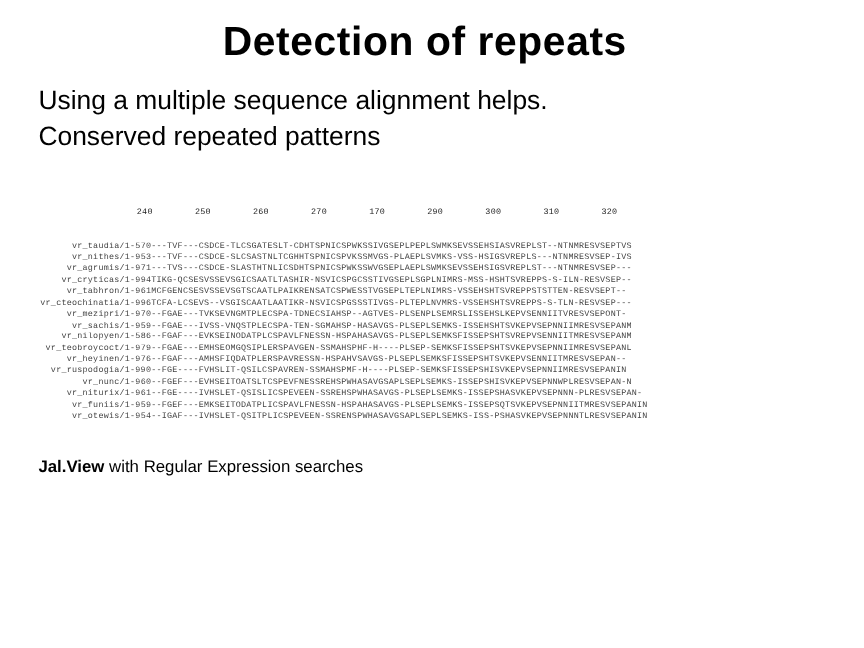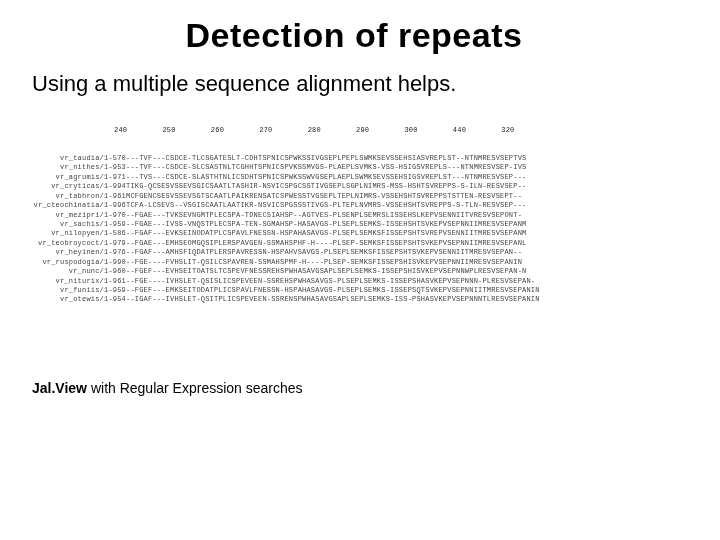--- a/index.html
+++ b/index.html
@@ -1,37 +1,38 @@
 <!DOCTYPE html>
 <html><head>
 <meta charset="utf-8">
 <style>
   * { margin: 0; padding: 0; box-sizing: border-box; }
   html, body { width: 720px; height: 540px; background: #fff; font-family: Verdana, Geneva, sans-serif; color: #000; overflow: hidden; }
   .slide { width: 720px; height: 426px; position: relative; padding: 10px 44px 0 32px; }
   .title { font-size: 34px; font-weight: 700; text-align: center; margin-top: 6px; margin-bottom: 14px; letter-spacing: 0.5px; }
-  .subtitle { font-size: 22px; font-weight: 400; line-height: 1.35; margin-bottom: 8px; }
+  .subtitle { font-size: 22px; font-weight: 400; line-height: 1.35; margin-bottom: 26px; }
   .alignment-block { font-family: "Courier New", monospace; font-size: 7px; line-height: 1.35; white-space: pre; color: #444; margin-left: -6px; letter-spacing: 0.2px; }
   .alignment-block .ruler { color: #222; }
   .alignment-block .row { display: flex; text-align: right; }
   .alignment-block .label { display: inline-block; width: 100px; overflow: hidden; color: #444; }
   .alignment-block .seq { display: inline-block; }
   .footer { position: absolute; bottom: 30px; left: 32px; right: 32px; font-size: 14px; }
   .footer .bold { font-weight: 700; }
 </style>
 </head>
 <body>
 
 <div class="slide">
   <h1 class="title">Detection of repeats</h1>
   <div class="subtitle">
     <div>Using a multiple sequence alignment helps.</div>
+    <div>Conserved repeated patterns</div>
   </div>
 
   <div class="alignment-block">
-    <div class="ruler">                    240        250        260        270        280        290        300        440        320</div>
+    <div class="ruler">                    240        250        260        270        170        290        300        310        320</div>
     <div id="align-rows"><div class="row"><span class="label">vr_taudia/1-570</span><span class="seq">---TVF---CSDCE-TLCSGATESLT-CDHTSPNICSPWKSSIVGSEPLPEPLSWMKSEVSSEHSIASVREPLST--NTNMRESVSEPTVS</span></div><div class="row"><span class="label">vr_nithes/1-953</span><span class="seq">---TVF---CSDCE-SLCSASTNLTCGHHTSPNICSPVKSSMVGS-PLAEPLSVMKS-VSS-HSIGSVREPLS---NTNMRESVSEP-IVS</span></div><div class="row"><span class="label">vr_agrumis/1-971</span><span class="seq">---TVS---CSDCE-SLASTHTNLICSDHTSPNICSPWKSSWVGSEPLAEPLSWMKSEVSSEHSIGSVREPLST---NTNMRESVSEP---</span></div><div class="row"><span class="label">vr_cryticas/1-994</span><span class="seq">TIKG-QCSESVSSEVSGICSAATLTASHIR-NSVICSPGCSSTIVGSEPLSGPLNIMRS-MSS-HSHTSVREPPS-S-ILN-RESVSEP--</span></div><div class="row"><span class="label">vr_tabhron/1-961</span><span class="seq">MCFGENCSESVSSEVSGTSCAATLPAIKRENSATCSPWESSTVGSEPLTEPLNIMRS-VSSEHSHTSVREPPSTSTTEN-RESVSEPT--</span></div><div class="row"><span class="label">vr_cteochinatia/1-996</span><span class="seq">TCFA-LCSEVS--VSGISCAATLAATIKR-NSVICSPGSSSTIVGS-PLTEPLNVMRS-VSSEHSHTSVREPPS-S-TLN-RESVSEP---</span></div><div class="row"><span class="label">vr_mezipri/1-970</span><span class="seq">--FGAE---TVKSEVNGMTPLECSPA-TDNECSIAHSP--AGTVES-PLSENPLSEMRSLISSEHSLKEPVSENNIITVRESVSEPONT-</span></div><div class="row"><span class="label">vr_sachis/1-959</span><span class="seq">--FGAE---IVSS-VNQSTPLECSPA-TEN-SGMAHSP-HASAVGS-PLSEPLSEMKS-ISSEHSHTSVKEPVSEPNNIIMRESVSEPANM</span></div><div class="row"><span class="label">vr_nilopyen/1-586</span><span class="seq">--FGAF---EVKSEINODATPLCSPAVLFNESSN-HSPAHASAVGS-PLSEPLSEMKSFISSEPSHTSVREPVSENNIITMRESVSEPANM</span></div><div class="row"><span class="label">vr_teobroycoct/1-979</span><span class="seq">--FGAE---EMHSEOMGQSIPLERSPAVGEN-SSMAHSPHF-H----PLSEP-SEMKSFISSEPSHTSVKEPVSEPNNIIMRESVSEPANL</span></div><div class="row"><span class="label">vr_heyinen/1-976</span><span class="seq">--FGAF---AMHSFIQDATPLERSPAVRESSN-HSPAHVSAVGS-PLSEPLSEMKSFISSEPSHTSVKEPVSENNIITMRESVSEPAN--</span></div><div class="row"><span class="label">vr_ruspodogia/1-990</span><span class="seq">--FGE----FVHSLIT-QSILCSPAVREN-SSMAHSPMF-H----PLSEP-SEMKSFISSEPSHISVKEPVSEPNNIIMRESVSEPANIN</span></div><div class="row"><span class="label">vr_nunc/1-960</span><span class="seq">--FGEF---EVHSEITOATSLTCSPEVFNESSREHSPWHASAVGSAPLSEPLSEMKS-ISSEPSHISVKEPVSEPNNWPLRESVSEPAN-N</span></div><div class="row"><span class="label">vr_niturix/1-961</span><span class="seq">--FGE----IVHSLET-QSISLICSPEVEEN-SSREHSPWHASAVGS-PLSEPLSEMKS-ISSEPSHASVKEPVSEPNNN-PLRESVSEPAN-</span></div><div class="row"><span class="label">vr_funiis/1-959</span><span class="seq">--FGEF---EMKSEITODATPLICSPAVLFNESSN-HSPAHASAVGS-PLSEPLSEMKS-ISSEPSQTSVKEPVSEPNNIITMRESVSEPANIN</span></div><div class="row"><span class="label">vr_otewis/1-954</span><span class="seq">--IGAF---IVHSLET-QSITPLICSPEVEEN-SSRENSPWHASAVGSAPLSEPLSEMKS-ISS-PSHASVKEPVSEPNNNTLRESVSEPANIN</span></div></div>
   </div>
 
   <div class="footer">
     <span class="bold">Jal.View</span><span> with Regular Expression searches</span>
   </div>
 </div>
 
 </body></html>

